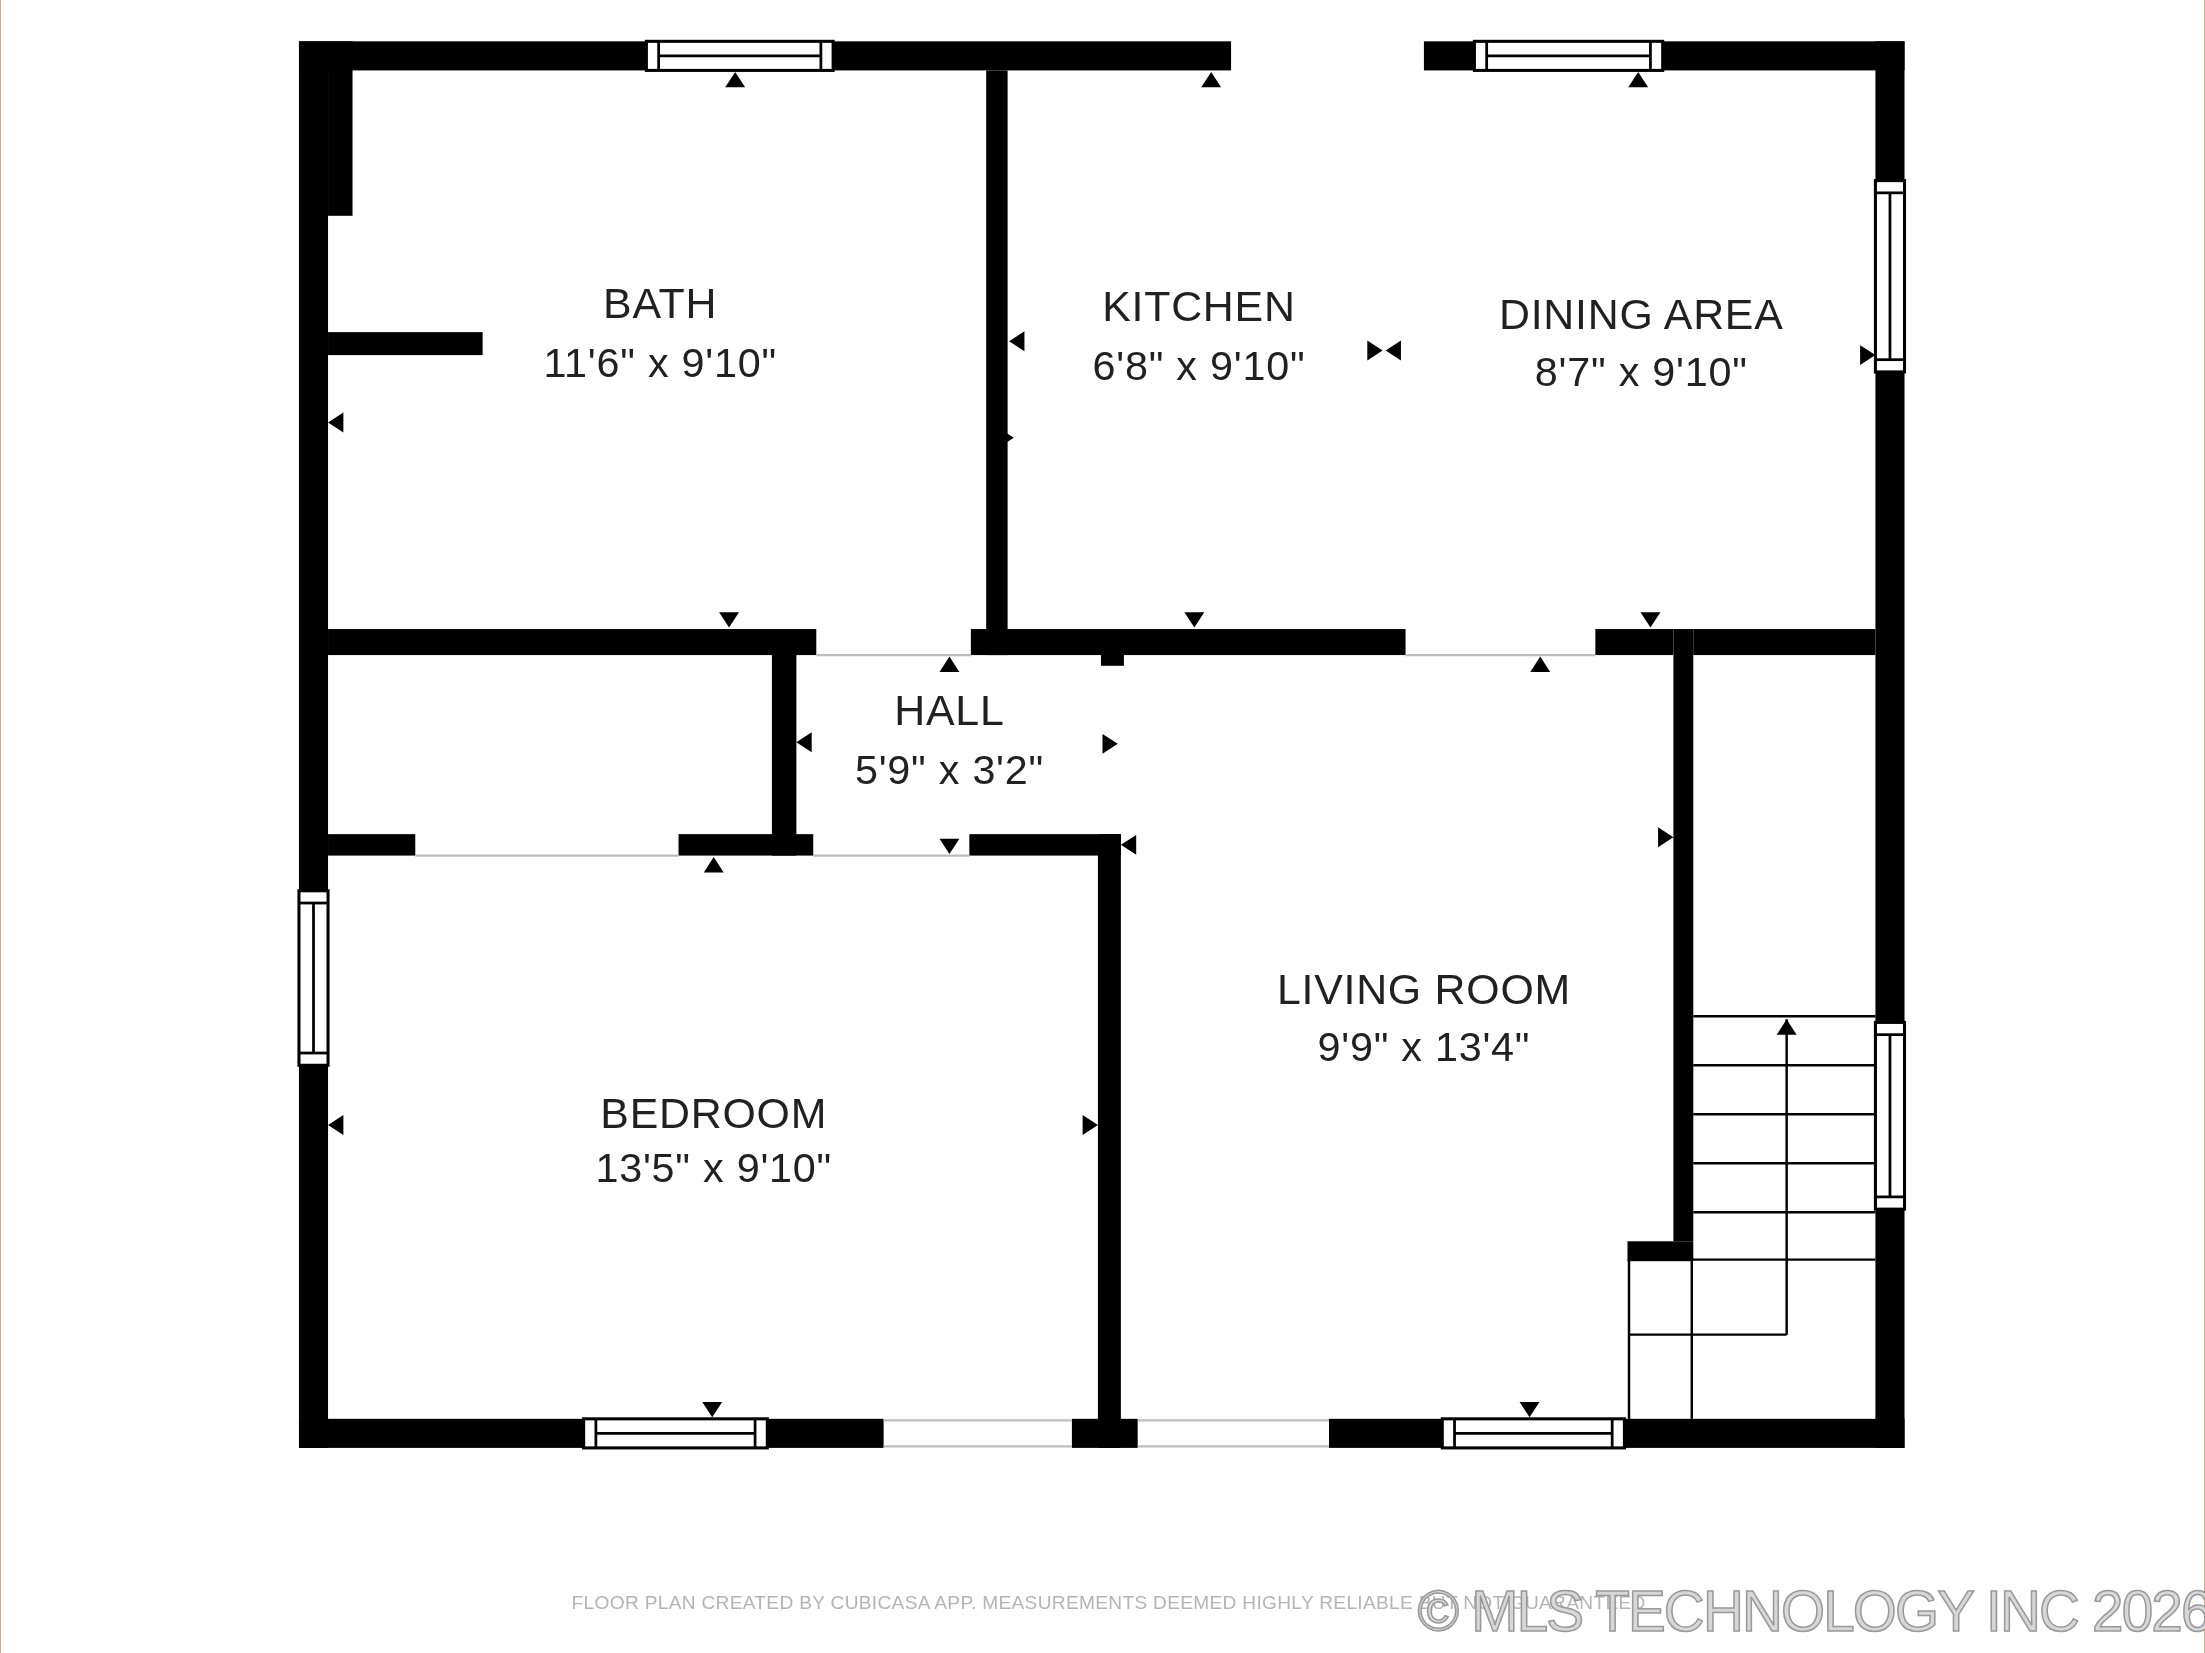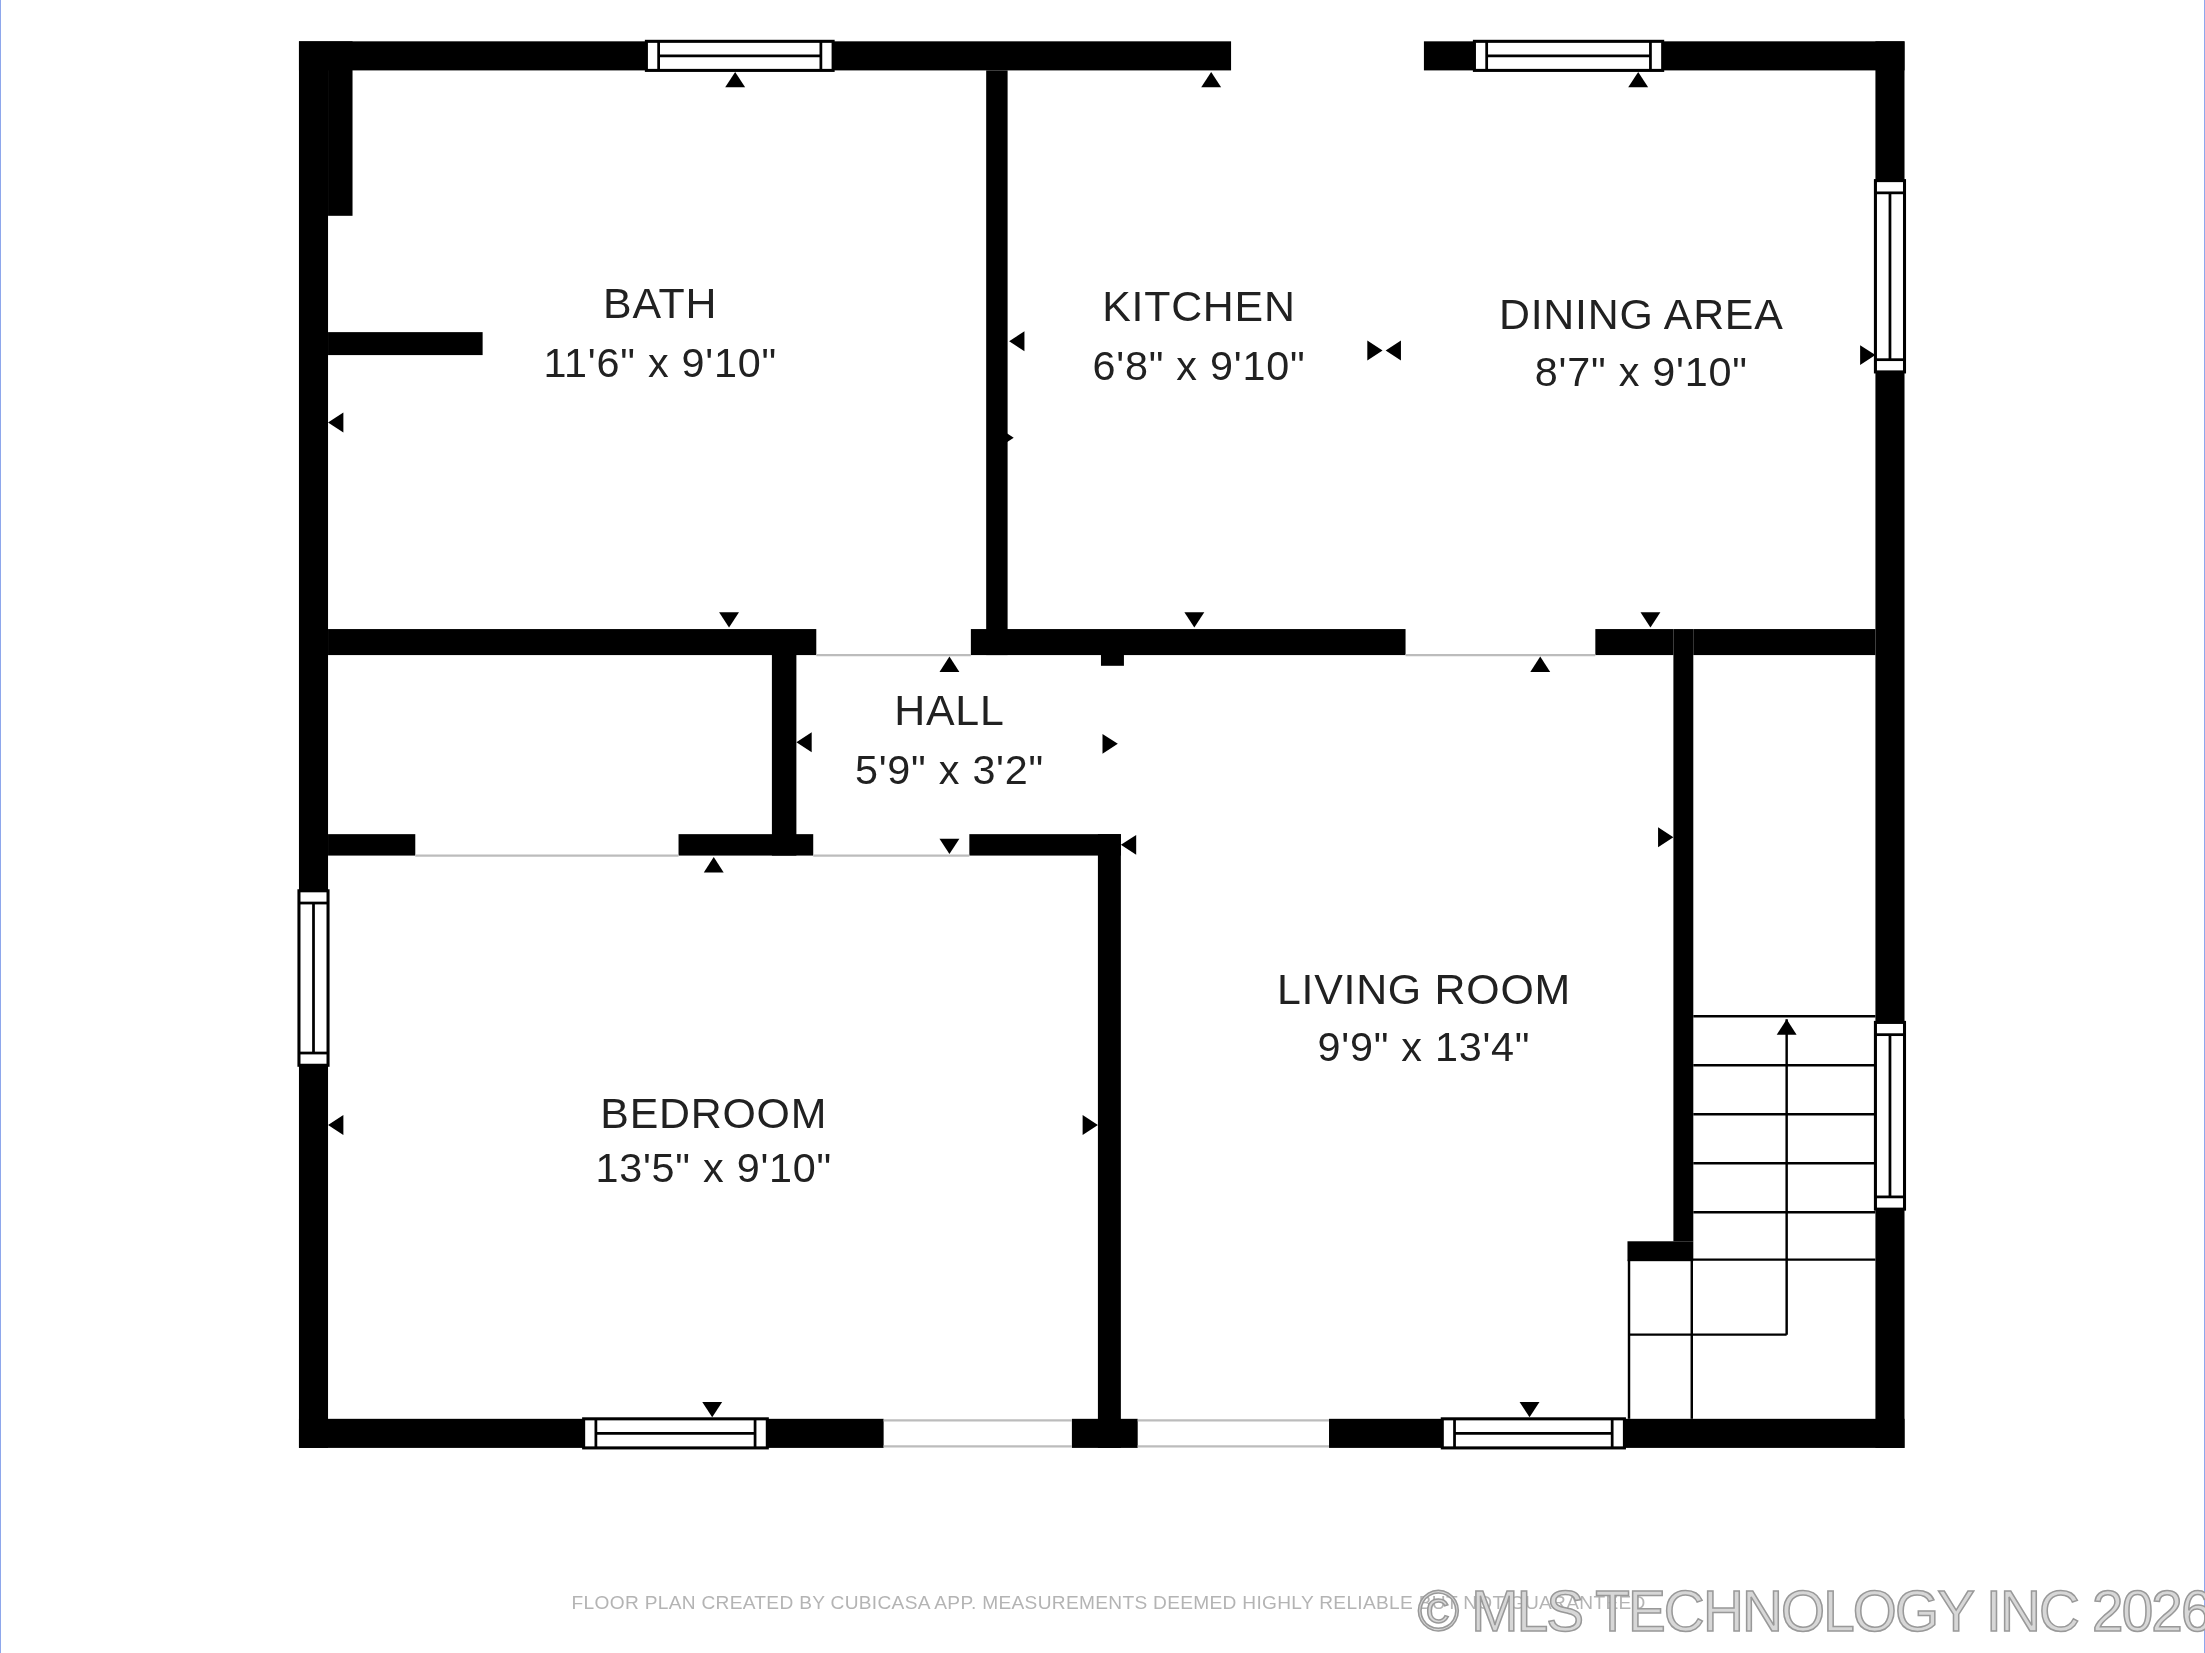--- a/index.html
+++ b/index.html
@@ -7,21 +7,21 @@
     padding: 0;
     height: 100%;
     background: #ffffff;
   }
   .plan-wrap {
     width: 100%;
     height: 100%;
     display: flex;
     align-items: center;
     justify-content: center;
-    background: #1d4ed8;
+    background: #a16207;
   }
   svg {
     display: block;
     width: 100%;
     height: 100%;
     font-family: "Liberation Sans", sans-serif;
   }
   .room-name {
     fill: #212121;
     font-size: 28px;

